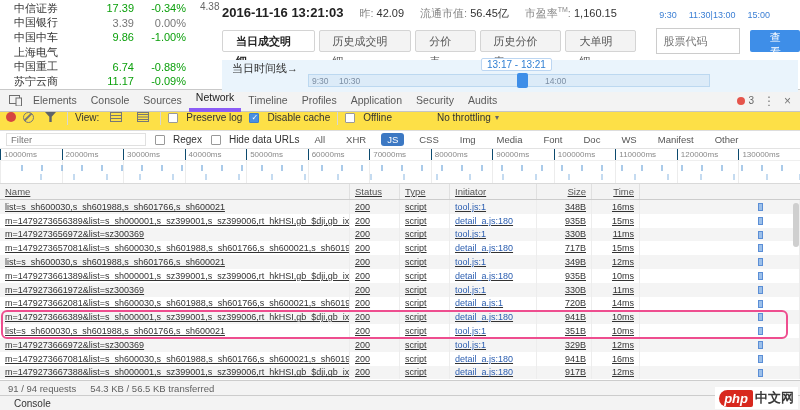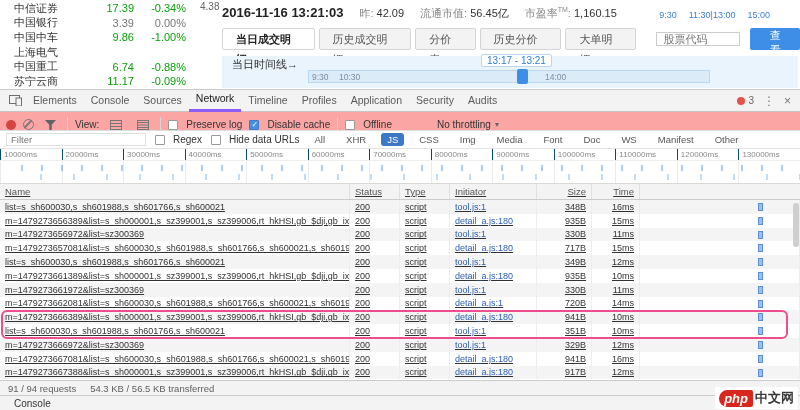--- a/index.html
+++ b/index.html
@@ -21,42 +21,42 @@
   .stock-main { flex: 1; position: relative; padding-left: 12px; }
   .info-row { display: flex; align-items: baseline; gap: 16px; padding-top: 5px; }
   .datetime { font-size: 13px; color: #222; font-weight: bold; }
   .info-pair { font-size: 11px; color: #888; }
   .info-value { color: #333; }
   .sup { font-size: 7px; vertical-align: super; }
   .mini-times { position: absolute; right: 30px; top: 10px; display: flex; gap: 12px; font-size: 9px; color: #3b7fd4; }
   .tabs-row { display: flex; align-items: center; gap: 4px; margin-top: 7px; }
   .stab { font-size: 11px; color: #555; background: #f3f3f3; border: 1px solid #d4d4d4; height: 22px; line-height: 20px; padding: 0 13px; border-radius: 2px; cursor: pointer; }
   .stab.active { background: #fff; color: #222; font-weight: bold; }
-  .code-input { width: 84px; height: 14px; border: 1px solid #ccc; font-size: 11px; padding: 0 6px; color: #333; margin-left: 16px; font-family: "Liberation Sans", sans-serif; }
+  .code-input { width: 84px; height: 26px; border: 1px solid #ccc; font-size: 11px; padding: 0 6px; color: #333; margin-left: 16px; font-family: "Liberation Sans", sans-serif; }
   .view-btn { height: 22px; background: #3e8ee8; color: #fff; border: none; font-size: 11px; padding: 0 14px; border-radius: 2px; margin-left: 6px; cursor: pointer; font-family: "Liberation Sans", sans-serif; }
   .timeline-row { margin-top: 6px; margin-right: 2px; background: #eaf4fc; height: 32px; display: flex; align-items: flex-end; padding: 0 0 5px 10px; position: relative; }
   .tl-label { font-size: 11px; color: #333; margin-bottom: 11px; white-space: nowrap; }
   .tl-slider { position: relative; height: 13px; flex: 1; margin: 0 88px 0 10px; background: #dcebf8; border: 1px solid #bcd8f0; }
   .tl-tick { position: absolute; top: 1px; font-size: 8.5px; color: #7c8ea3; }
   .tl-tick.t0 { left: 3px; } .tl-tick.t1 { left: 30px; } .tl-tick.t2 { left: 59%; }
   .tl-handle { position: absolute; left: 52%; top: -2px; width: 11px; height: 15px; background: #3e8ee8; border-radius: 2px; cursor: ew-resize; }
   .tl-tooltip { position: absolute; left: 43%; top: -17px; font-size: 10px; color: #2f7fd3; background: #fff; border: 1px solid #bcd6f2; padding: 0 5px; border-radius: 2px; white-space: nowrap; z-index: 2; }
 
   
   .devtools { flex: 1; min-height: 0; display: flex; flex-direction: column; font-size: 10px; color: #333; background: #fff; }
   .dt-tabbar { height: 22px; background: #f3f3f3; border-bottom: 1px solid #c5c5c5; display: flex; align-items: center; padding: 0 5px; }
   .dt-icon { display: inline-flex; align-items: center; margin: 0 4px; cursor: pointer; }
   .dt-tab { padding: 0 7px; line-height: 21px; color: #5a5a5a; font-size: 10.5px; cursor: pointer; }
-  .dt-tab.active { color: #222; border-bottom: 4px solid #8b5cf6; }
+  .dt-tab.active { color: #222; border-bottom: 6px solid #8b5cf6; }
   .dt-right { margin-left: auto; display: flex; align-items: center; gap: 9px; padding-right: 4px; }
   .err-badge { display: flex; align-items: center; gap: 3px; color: #666; cursor: pointer; }
   .err-dot { width: 8px; height: 8px; border-radius: 50%; background: #e5544b; display: inline-block; }
   .dots, .close { color: #777; font-size: 12px; cursor: pointer; }
 
-  .dt-toolbar { height: 19px; background: #fca5a5; border-bottom: 1px solid #ddd; display: flex; align-items: flex-end; padding: 0 6px; gap: 7px; }
+  .dt-toolbar { height: 19px; background: #fde047; border-bottom: 1px solid #ddd; display: flex; align-items: flex-start; padding: 0 6px; gap: 7px; }
   .rec-dot { width: 10px; height: 10px; border-radius: 50%; background: #d64541; cursor: pointer; }
   .clear-icon { width: 11px; height: 11px; border-radius: 50%; border: 1.5px solid #787878; position: relative; cursor: pointer; }
   .clear-icon::after { content: ""; position: absolute; left: 3.3px; top: -1px; width: 1.5px; height: 10px; background: #787878; transform: rotate(45deg); }
   .sep { width: 1px; height: 13px; background: #d6d6d6; }
   .chk { display: inline-flex; align-items: center; gap: 8px; color: #333; cursor: pointer; }
   .checkbox { width: 10px; height: 10px; border: 1px solid #999; background: #fff; border-radius: 1px; display: inline-block; position: relative; }
   .checkbox.checked { background: #4a90e2; border-color: #3c7dce; }
   .checkbox.checked::after { content: "✓"; color: #fff; font-size: 8px; position: absolute; left: 1px; top: -1px; }
   .throttle { display: inline-flex; align-items: center; gap: 4px; cursor: pointer; color: #333; margin-left: 38px; }
   .caret { font-size: 8px; color: #666; }

